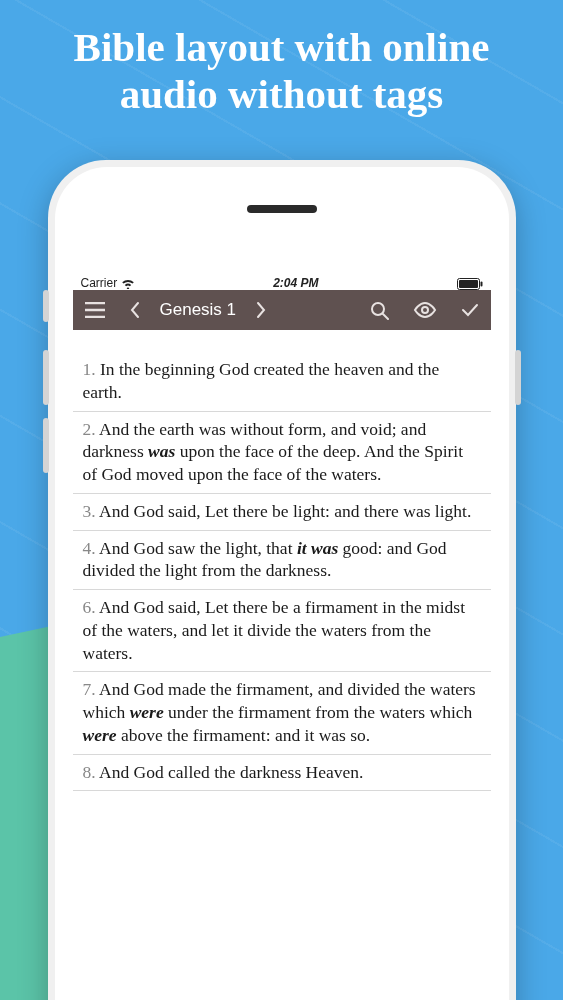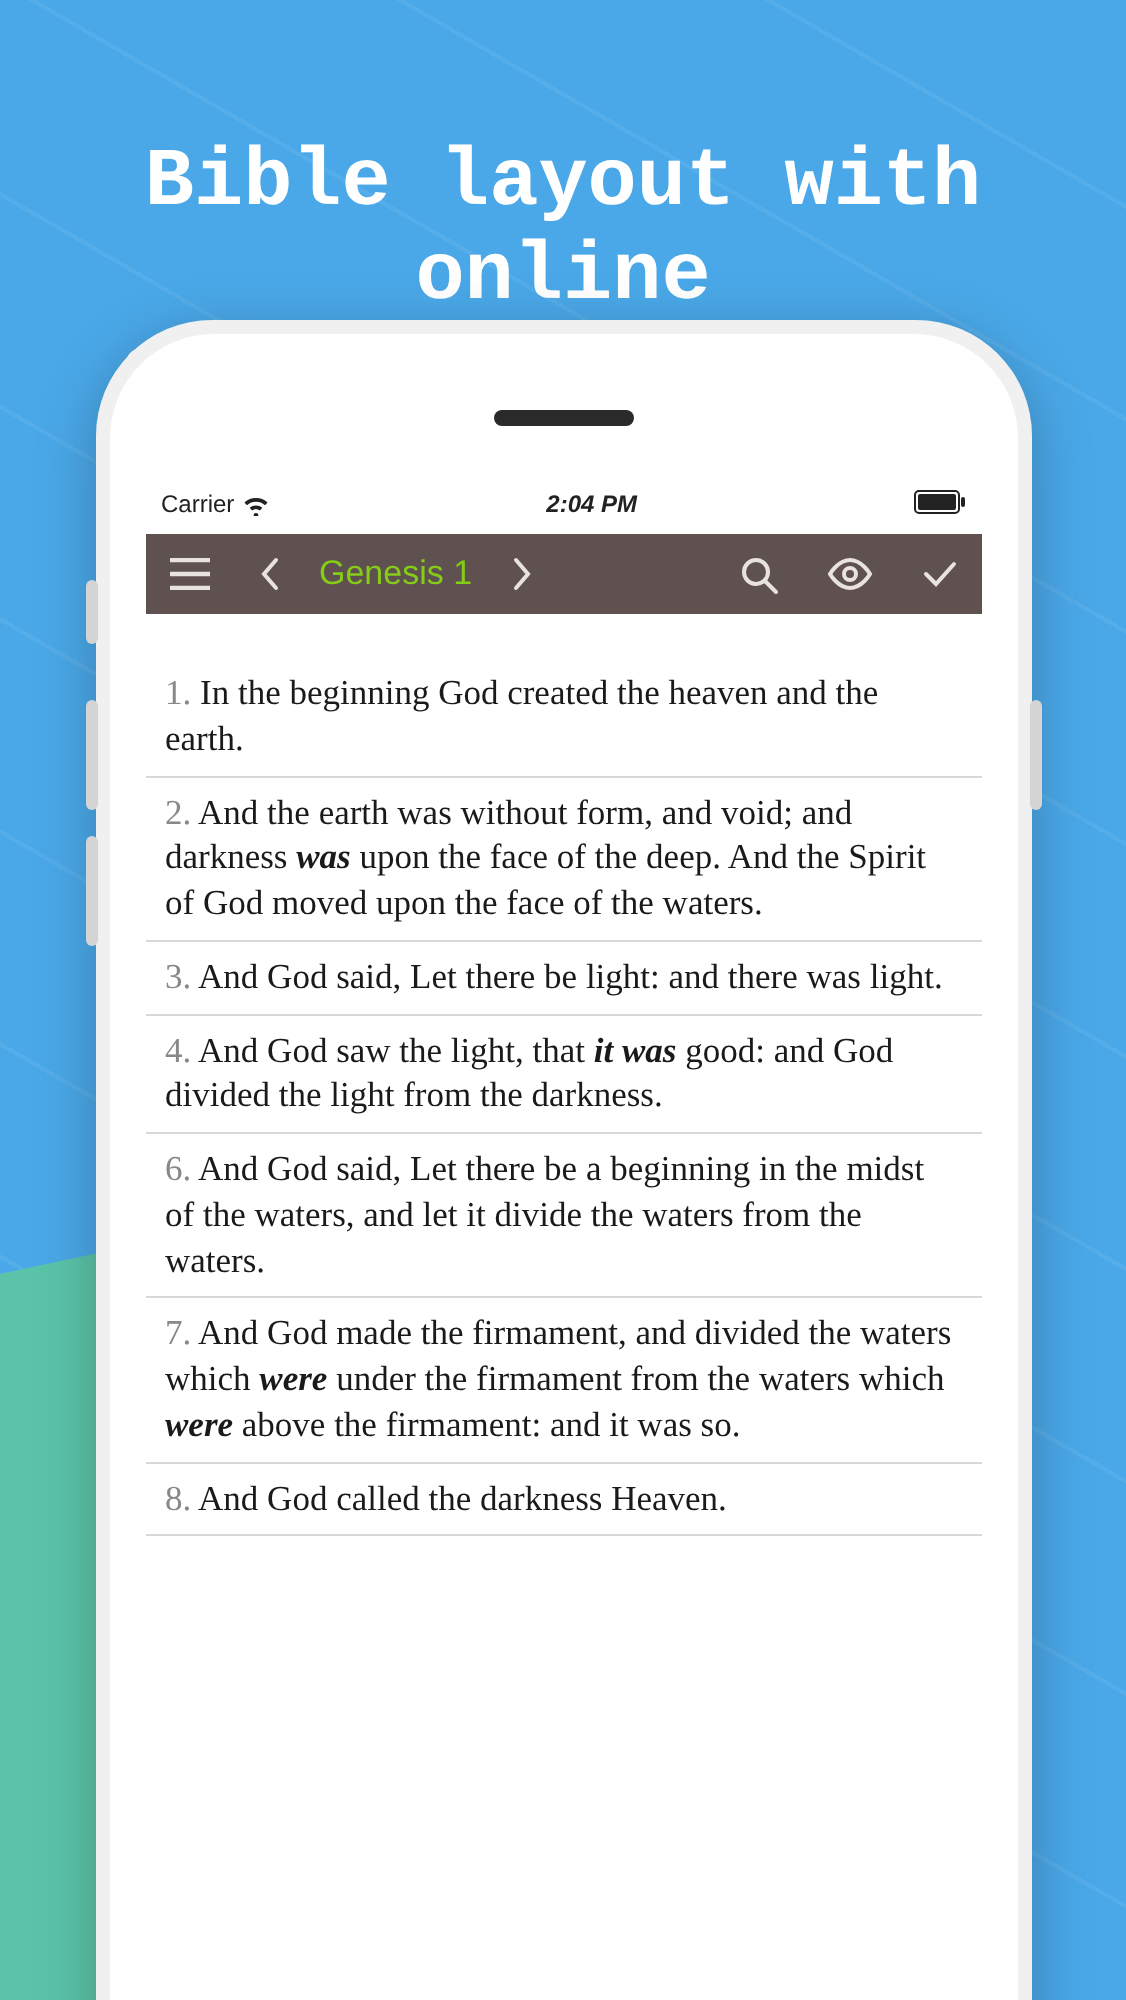--- a/index.html
+++ b/index.html
@@ -26,26 +26,25 @@
       height: 500px;
       background: #5bc4a8;
       transform: rotate(-12deg);
       z-index: 0;
     }
     .promo-title {
       position: relative;
       z-index: 2;
       color: #fff;
       text-align: center;
-      font-family: Liberation Mono, monospace;
+      font-family: Liberation Serif, serif;
       font-weight: bold;
       font-size: 41px;
       line-height: 1.15;
       padding: 24px 30px 14px;
-      margin-top: 45px;
     }
     .phone {
       position: absolute;
       left: 50%;
       transform: translateX(-50%);
       top: 160px;
       width: 468px;
       height: 920px;
       background: #f0f0f0;
       border-radius: 58px;
@@ -82,36 +81,37 @@
       top: 78px;
       left: 18px;
       right: 18px;
       bottom: 0;
       background: #fff;
       overflow: hidden;
     }
     .status-bar {
       height: 22px;
       display: flex;
-      align-items: flex-start;
+      align-items: flex-end;
       justify-content: space-between;
       padding: 0 8px;
       font-family: -apple-system, Helvetica, Arial, sans-serif;
       font-size: 12px;
       color: #222;
+      margin-top: 23px;
     }
     .status-left, .status-right { display: flex; align-items: center; gap: 4px; }
     .status-center { font-weight: 600; font-style: italic; }
     .wifi-icon, .battery-icon { display: inline-flex; }
     .nav-bar {
       height: 40px;
       background: #5f5150;
       display: flex;
       align-items: center;
-      color: #84cc16;
+      color: #ffffff;
       font-family: -apple-system, Helvetica, Arial, sans-serif;
       font-size: 16px;
     }
     .nav-item {
       flex: 0 0 auto;
       height: 100%;
       display: flex;
       align-items: center;
       justify-content: center;
       padding: 0 12px;
@@ -214,20 +214,20 @@
               <path d="M2 7l5 5L16 2" stroke="#e8e2e1" stroke-width="2" fill="none" stroke-linecap="round"></path>
             </svg>
         </div>
       </div>
 
       <div class="content" id="verses-container">
           <div class="verse"><span class="verse-num">1. </span><span>In the beginning God created the heaven and the earth.</span></div>
           <div class="verse"><span class="verse-num">2. </span><span>And the earth was without form, and void; and darkness <em>was</em> upon the face of the deep. And the Spirit of God moved upon the face of the waters.</span></div>
           <div class="verse"><span class="verse-num">3. </span><span>And God said, Let there be light: and there was light.</span></div>
           <div class="verse"><span class="verse-num">4. </span><span>And God saw the light, that <em>it was</em> good: and God divided the light from the darkness.</span></div>
-          <div class="verse"><span class="verse-num">6. </span><span>And God said, Let there be a beginning in the midst of the waters, and let it divide the waters from the waters.</span></div>
+          <div class="verse"><span class="verse-num">6. </span><span>And God said, Let there be a firmament in the midst of the waters, and let it divide the waters from the waters.</span></div>
           <div class="verse"><span class="verse-num">7. </span><span>And God made the firmament, and divided the waters which <em>were</em> under the firmament from the waters which <em>were</em> above the firmament: and it was so.</span></div>
           <div class="verse"><span class="verse-num">8. </span><span>And God called the darkness Heaven.</span></div>
         </div>
 
     </div>
   </div>
 </div>
 
 </body></html>

